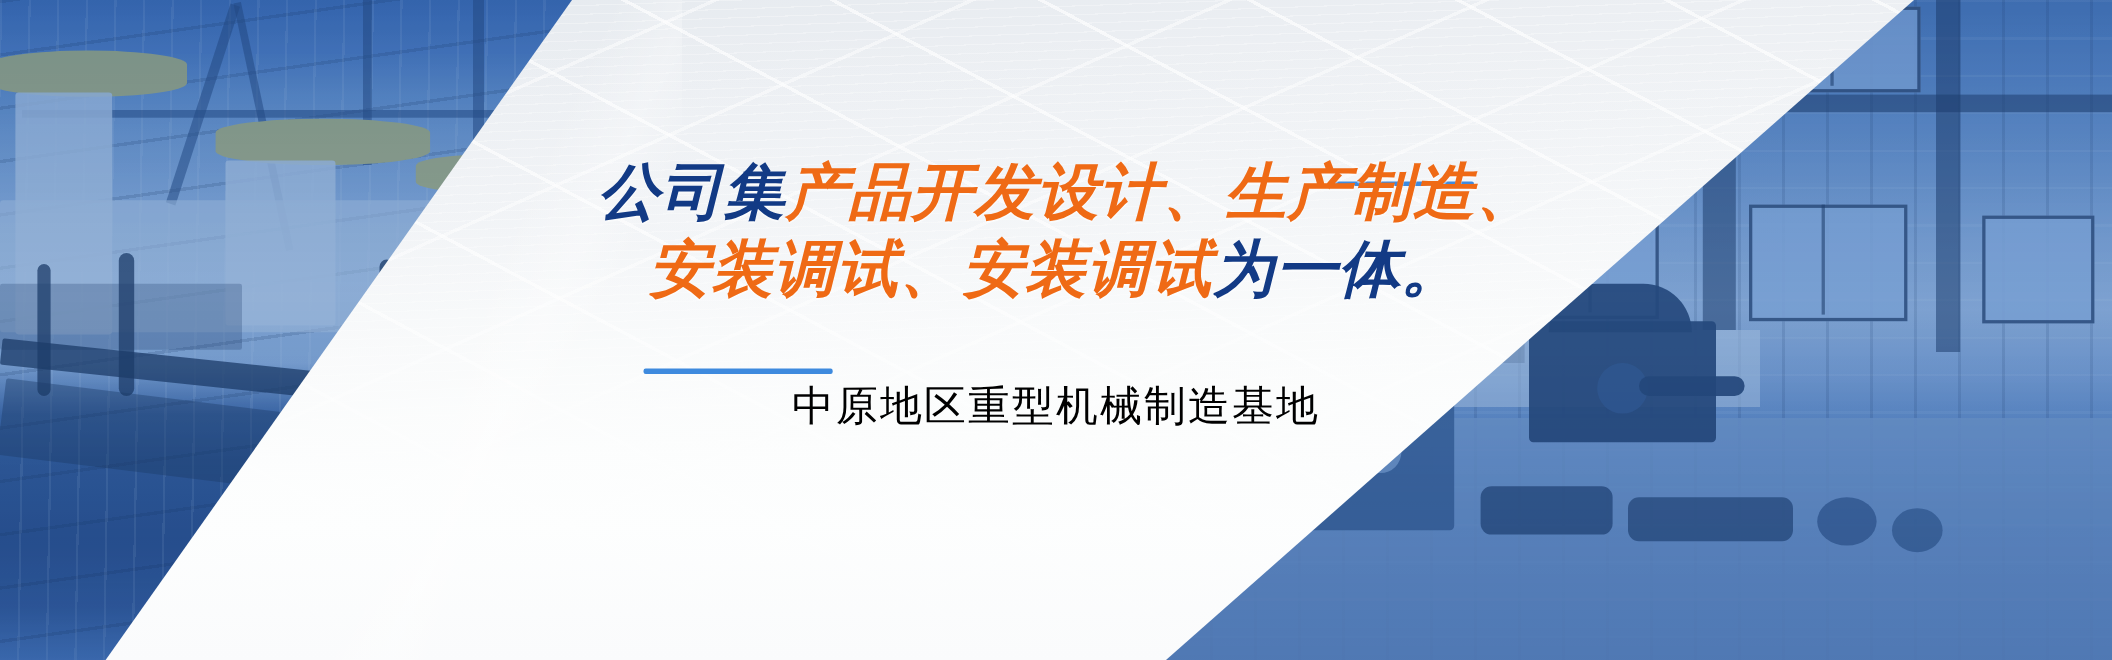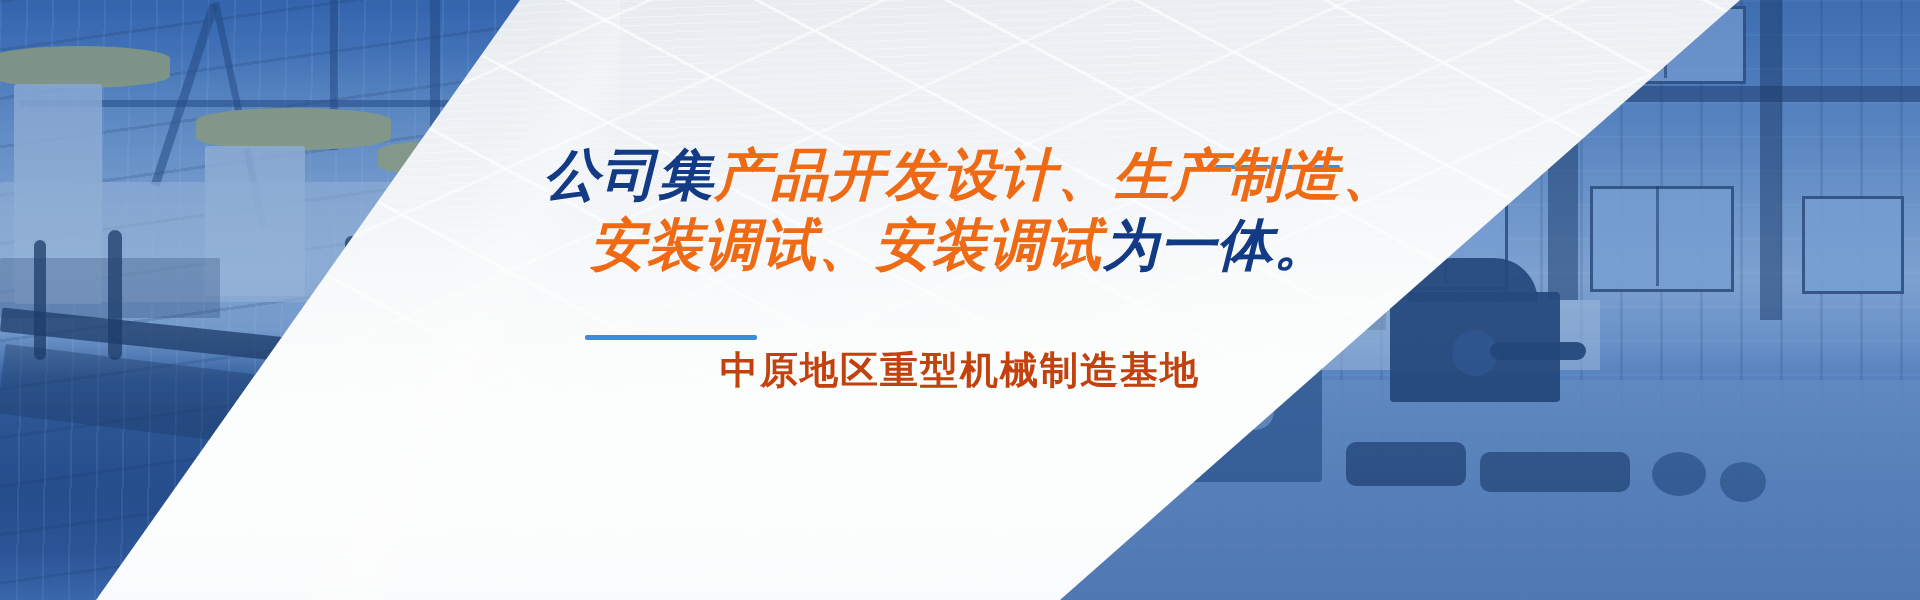--- a/index.html
+++ b/index.html
@@ -152,23 +152,23 @@
   .t-navy{color:#123a85;}
   .t-orange{color:#ef6a15;}
 
   .subtitle{
     position:absolute;left:0;top:345px;width:1920px;
     text-align:center;
   }
   .sub-text{
     display:inline-block;
     font-size:38px;
-    font-weight:bold;
+    font-weight:normal;
     letter-spacing:2px;
-    color:#c2410c;
+    color:#000000;
     line-height:50px;
     white-space:nowrap;
   }
 </style>
 </head>
 <body>
 
 <div class="banner">
 
   <div class="center-panel">

